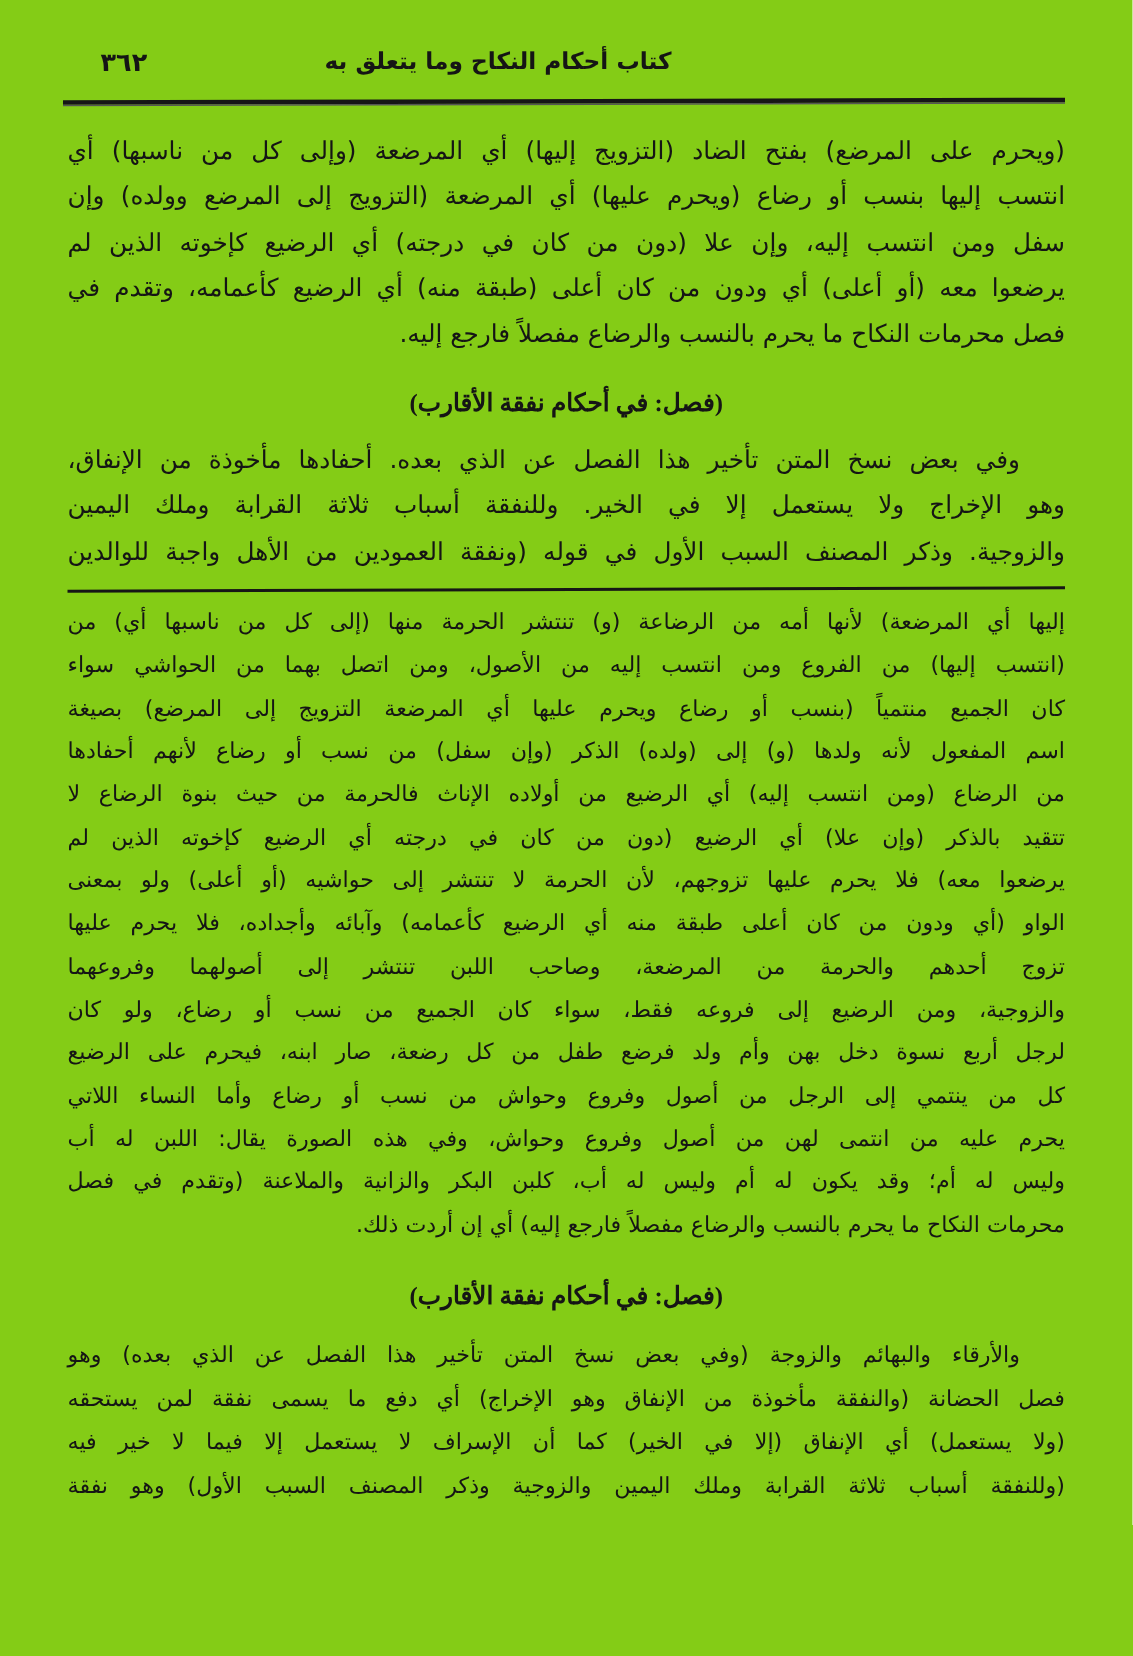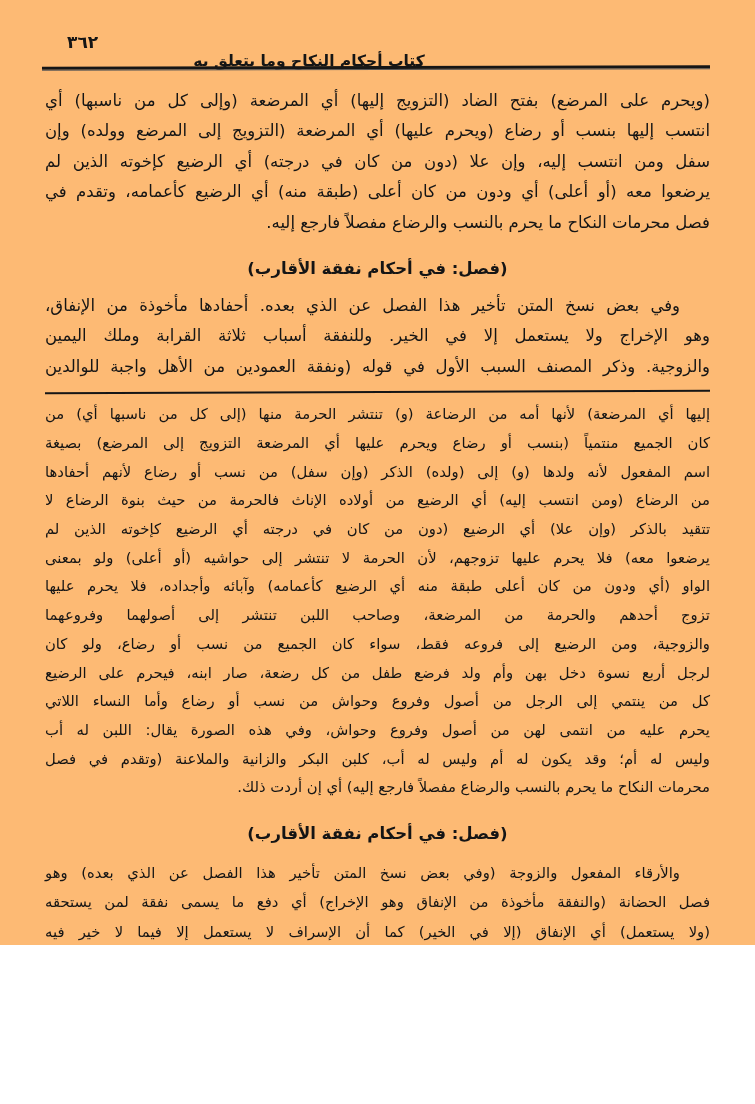--- a/index.html
+++ b/index.html
@@ -1,36 +1,36 @@
 <!DOCTYPE html>
 <html lang="ar" dir="rtl"><head>
 <meta charset="utf-8">
 <style>
   * { box-sizing: border-box; }
   html, body { margin: 0; padding: 0; background: #ffffff; }
   .page {
     position: relative;
     width: 755px;
-    height: 945px;
+    height: 1104px;
     margin: 0 auto;
-    background: #fdba74;
+    background: #84cc16;
     direction: rtl;
     color: #151515;
     font-family: "DejaVu Sans", sans-serif;
     overflow: hidden;
   }
   
   .page-header { position: absolute; top: 30px; right: 45px; left: 45px; height: 34px; }
   .page-number {
     position: absolute; top: 2px; left: 22px;
     font-size: 17px; font-weight: 700; letter-spacing: 1px;
   }
   .header-title {
-    position: absolute; top: 2px; right: 256px; width: 290px;
-    text-align: center; font-size: 15.5px; font-weight: 700; white-space: nowrap; margin-top: 20px;
+    position: absolute; top: 2px; right: 233px; width: 290px;
+    text-align: center; font-size: 15.5px; font-weight: 700; white-space: nowrap;
   }
   .header-rule {
     position: absolute; top: 66px; right: 45px; left: 42px;
     height: 4px; border-top: 3px solid #161616; border-bottom: 1px solid #555;
     transform: rotate(-0.15deg);
   }
   
   .body-col { position: absolute; top: 70px; right: 45px; left: 45px; }
   .line {
     text-align: justify;
@@ -42,20 +42,21 @@
   b { font-weight: 400; }
 
   .matn { padding-top: 16px; font-size: 16.5px; }
   .matn .line { line-height: 30.4px; }
 
   .fasl {
     margin: 21px 0 13px;
     text-align: center;
     font-size: 16.5px;
     font-weight: 700;
+    font-family: Liberation Serif, serif;
   }
   .sharh .fasl { margin: 22px 0 15px; }
 
   .mid-rule {
     margin: 9px 0 0;
     border: none;
     border-top: 2.5px solid #161616;
     transform: rotate(-0.2deg);
   }
 
@@ -90,37 +91,38 @@
           <div class="line"><span>وهو الإخراج ولا يستعمل إلا في الخير. وللنفقة أسباب ثلاثة القرابة وملك اليمين</span></div>
           <div class="line"><span>والزوجية. وذكر المصنف السبب الأول في قوله </span><b>(ونفقة العمودين من الأهل واجبة للوالدين</b></div>
         </div>
     </section>
 
     <hr class="mid-rule">
 
     <section class="sharh">
       <div class="para para-1">
           <div class="line"><b>إليها أي المرضعة) </b><span>لأنها أمه من الرضاعة </span><b>(و) </b><span>تنتشر الحرمة منها </span><b>(إلى كل من ناسبها أي) </b><span>من</span></div>
+          <div class="line"><b>(انتسب إليها) </b><span>من الفروع ومن انتسب إليه من الأصول، ومن اتصل بهما من الحواشي سواء</span></div>
           <div class="line"><span>كان الجميع منتمياً </span><b>(بنسب أو رضاع ويحرم عليها أي المرضعة التزويج إلى المرضع) </b><span>بصيغة</span></div>
           <div class="line"><span>اسم المفعول لأنه ولدها </span><b>(و) </b><span>إلى </span><b>(ولده) </b><span>الذكر </span><b>(وإن سفل) </b><span>من نسب أو رضاع لأنهم أحفادها</span></div>
           <div class="line"><span>من الرضاع </span><b>(ومن انتسب إليه) </b><span>أي الرضيع من أولاده الإناث فالحرمة من حيث بنوة الرضاع لا</span></div>
           <div class="line"><span>تتقيد بالذكر </span><b>(وإن علا) </b><span>أي الرضيع </span><b>(دون من كان في درجته أي الرضيع كإخوته الذين لم</b></div>
           <div class="line"><b>يرضعوا معه) </b><span>فلا يحرم عليها تزوجهم، لأن الحرمة لا تنتشر إلى حواشيه </span><b>(أو أعلى) </b><span>ولو بمعنى</span></div>
           <div class="line"><span>الواو </span><b>(أي ودون من كان أعلى طبقة منه أي الرضيع كأعمامه) </b><span>وآبائه وأجداده، فلا يحرم عليها</span></div>
           <div class="line"><span>تزوج أحدهم والحرمة من المرضعة، وصاحب اللبن تنتشر إلى أصولهما وفروعهما</span></div>
           <div class="line"><span>والزوجية، ومن الرضيع إلى فروعه فقط، سواء كان الجميع من نسب أو رضاع، ولو كان</span></div>
           <div class="line"><span>لرجل أربع نسوة دخل بهن وأم ولد فرضع طفل من كل رضعة، صار ابنه، فيحرم على الرضيع</span></div>
           <div class="line"><span>كل من ينتمي إلى الرجل من أصول وفروع وحواش من نسب أو رضاع وأما النساء اللاتي</span></div>
           <div class="line"><span>يحرم عليه من انتمى لهن من أصول وفروع وحواش، وفي هذه الصورة يقال: اللبن له أب</span></div>
           <div class="line"><span>وليس له أم؛ وقد يكون له أم وليس له أب، كلبن البكر والزانية والملاعنة </span><b>(وتقدم في فصل</b></div>
           <div class="line last"><b>محرمات النكاح ما يحرم بالنسب والرضاع مفصلاً فارجع إليه) </b><span>أي إن أردت ذلك.</span></div>
         </div>
       <h2 class="fasl">(فصل: في أحكام نفقة الأقارب)</h2>
       <div class="para para-2">
-          <div class="line indent"><span>والأرقاء المفعول والزوجة </span><b>(وفي بعض نسخ المتن تأخير هذا الفصل عن الذي بعده) </b><span>وهو</span></div>
+          <div class="line indent"><span>والأرقاء والبهائم والزوجة </span><b>(وفي بعض نسخ المتن تأخير هذا الفصل عن الذي بعده) </b><span>وهو</span></div>
           <div class="line"><span>فصل الحضانة </span><b>(والنفقة مأخوذة من الإنفاق وهو الإخراج) </b><span>أي دفع ما يسمى نفقة لمن يستحقه</span></div>
           <div class="line"><b>(ولا يستعمل) </b><span>أي الإنفاق </span><b>(إلا في الخير) </b><span>كما أن الإسراف لا يستعمل إلا فيما لا خير فيه</span></div>
           <div class="line"><b>(وللنفقة أسباب ثلاثة القرابة وملك اليمين والزوجية وذكر المصنف السبب الأول) </b><span>وهو نفقة</span></div>
         </div>
     </section>
 
   </div>
 </div>
 
 </body></html>

